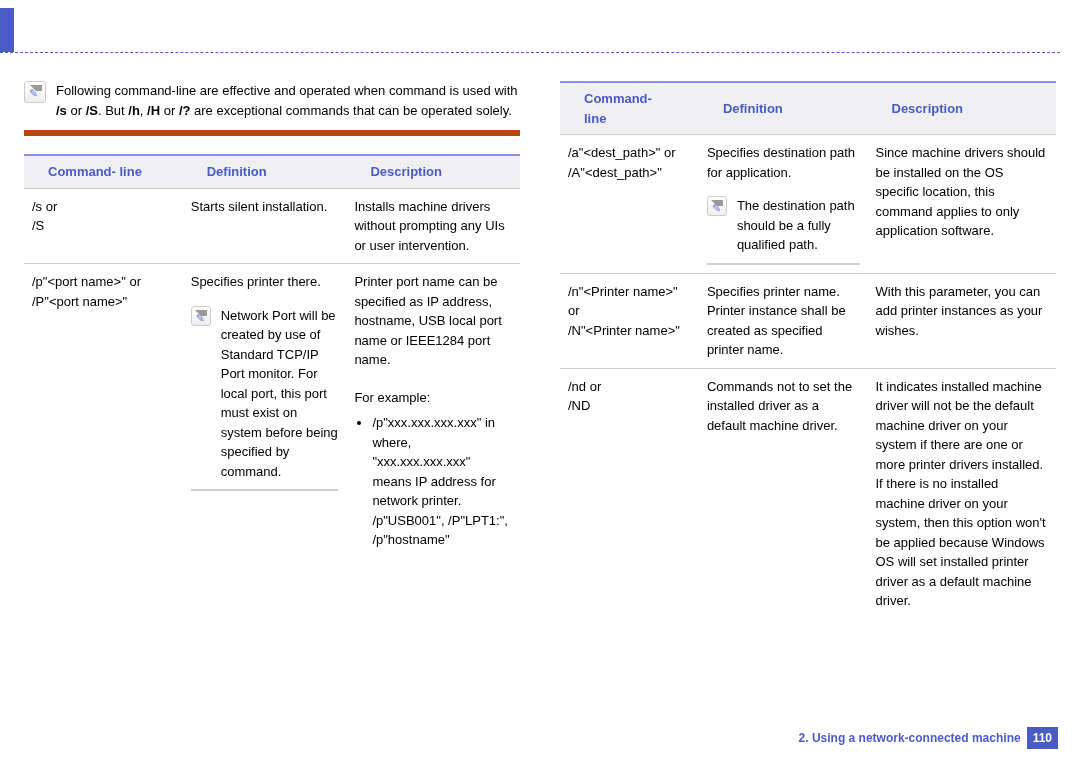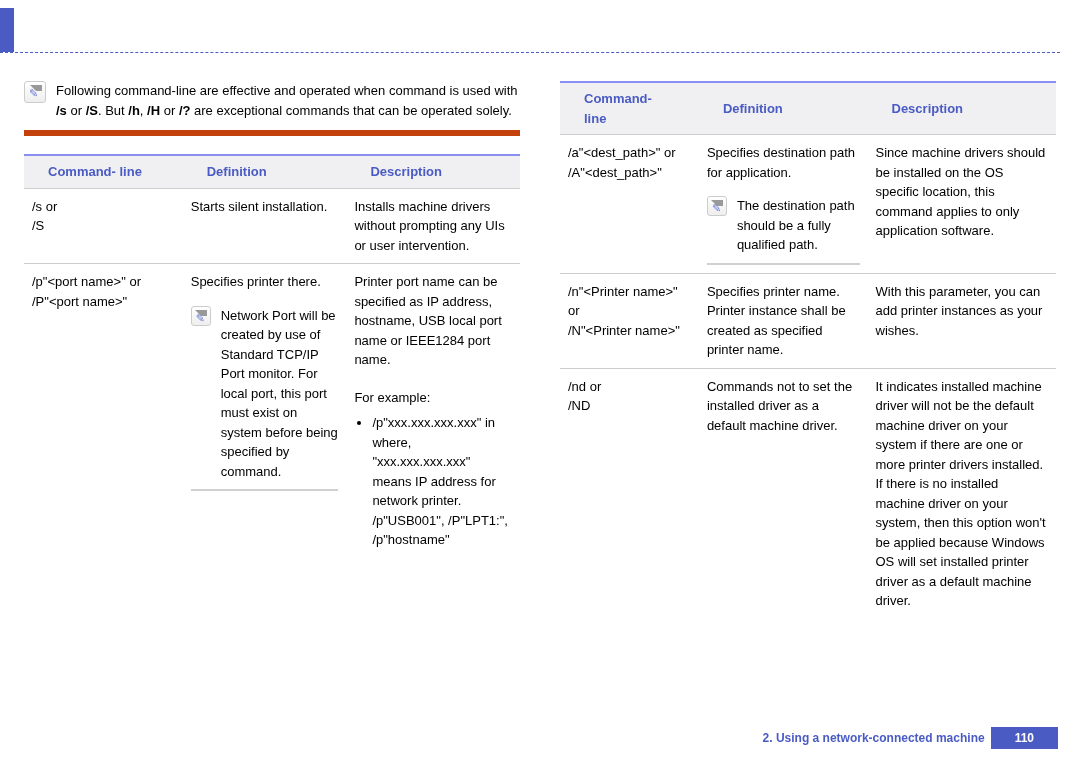--- a/index.html
+++ b/index.html
@@ -102,21 +102,21 @@
   .inner-note .note-icon { width:20px; height:20px; }
   .footer {
     position: absolute;
     bottom: 14px;
     right: 22px;
     display: flex;
     align-items: center;
     font-size: 12px;
   }
   .footer-text { color: #4a5bc4; font-weight: 700; margin-right:6px; }
-  .page-num { background:#4a5bc4; color:#fff; font-weight:700; padding:4px 24px; }
+  .page-num { background:#4a5bc4; color:#fff; font-weight:700; padding:4px 6px; }
   .bold { font-weight:700; }
   ul.bullet { margin:6px 0 0 0; padding-left:18px; }
   ul.bullet li { margin-bottom:2px; }
 </style>
 </head>
 <body>
 
 <div class="page-header">
   <div class="blue-bar"></div>
 </div>

